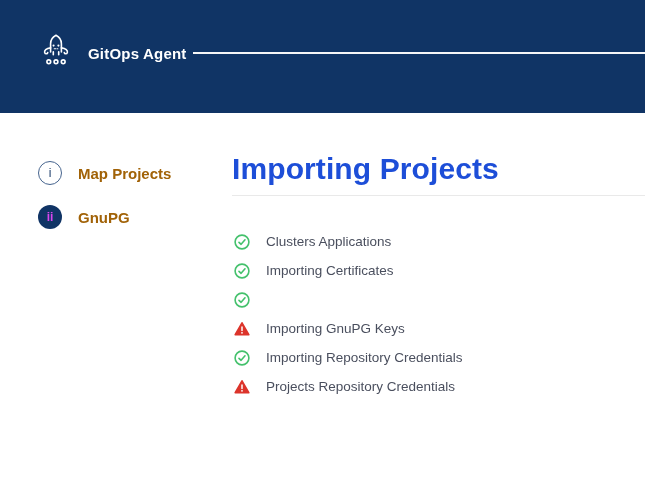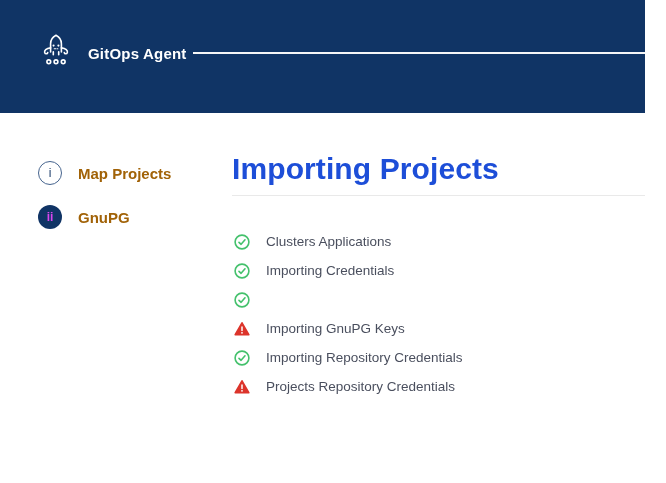--- a/index.html
+++ b/index.html
@@ -186,21 +186,21 @@
       <span class="status-label">Clusters Applications</span>
     </div>
       <div class="status-row status-success">
       <span class="status-icon">
         <svg class="icon-success" viewBox="0 0 16 16" width="16" height="16" fill="none" stroke="var(--success,#44c16c)" stroke-width="1.6" stroke-linecap="round" stroke-linejoin="round">
           <circle cx="8" cy="8" r="6.9"></circle>
           <path d="M5 8.3 L7.1 10.3 L11 5.8"></path>
         </svg>
 
       </span>
-      <span class="status-label">Importing Credentials</span>
+      <span class="status-label">Importing Certificates</span>
     </div>
       <div class="status-row status-success">
       <span class="status-icon">
         <svg class="icon-success" viewBox="0 0 16 16" width="16" height="16" fill="none" stroke="var(--success,#44c16c)" stroke-width="1.6" stroke-linecap="round" stroke-linejoin="round">
           <circle cx="8" cy="8" r="6.9"></circle>
           <path d="M5 8.3 L7.1 10.3 L11 5.8"></path>
         </svg>
 
       </span>
     </div>

